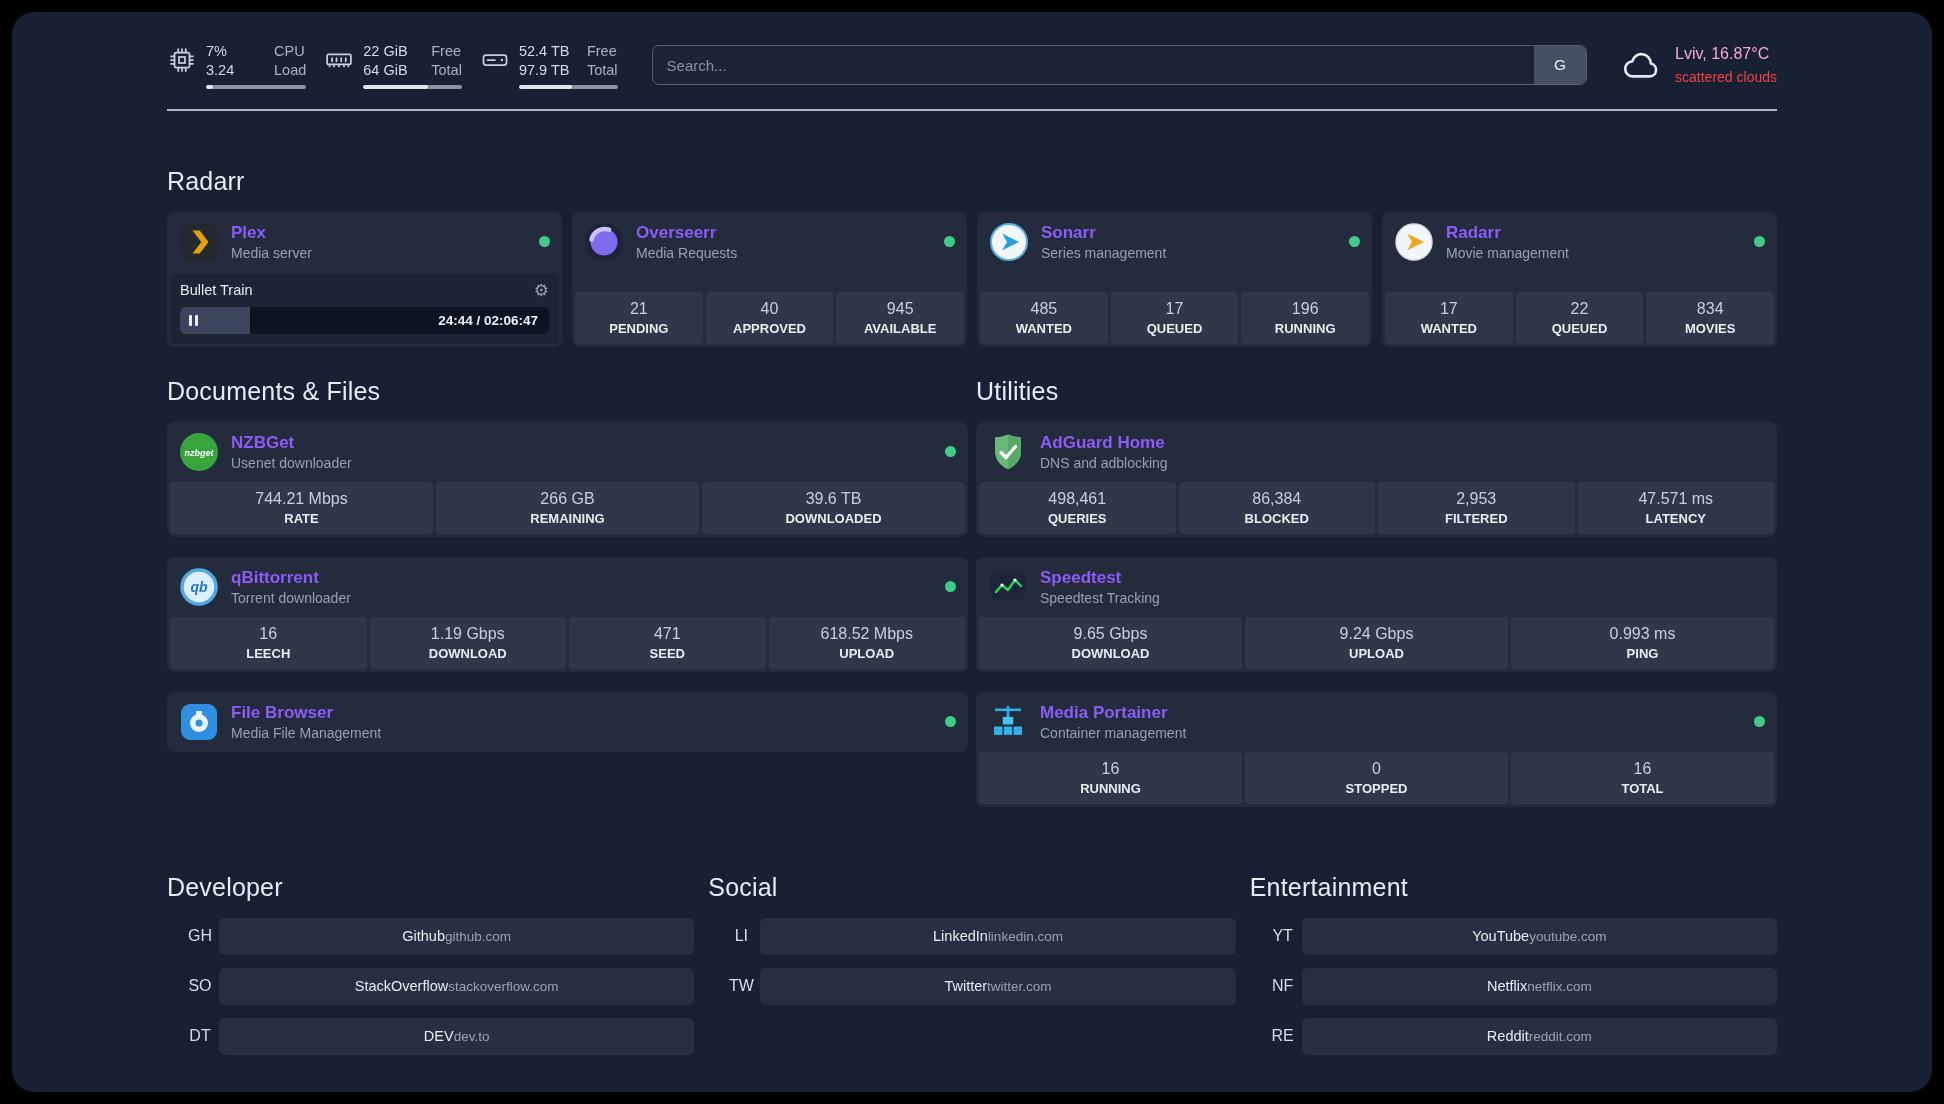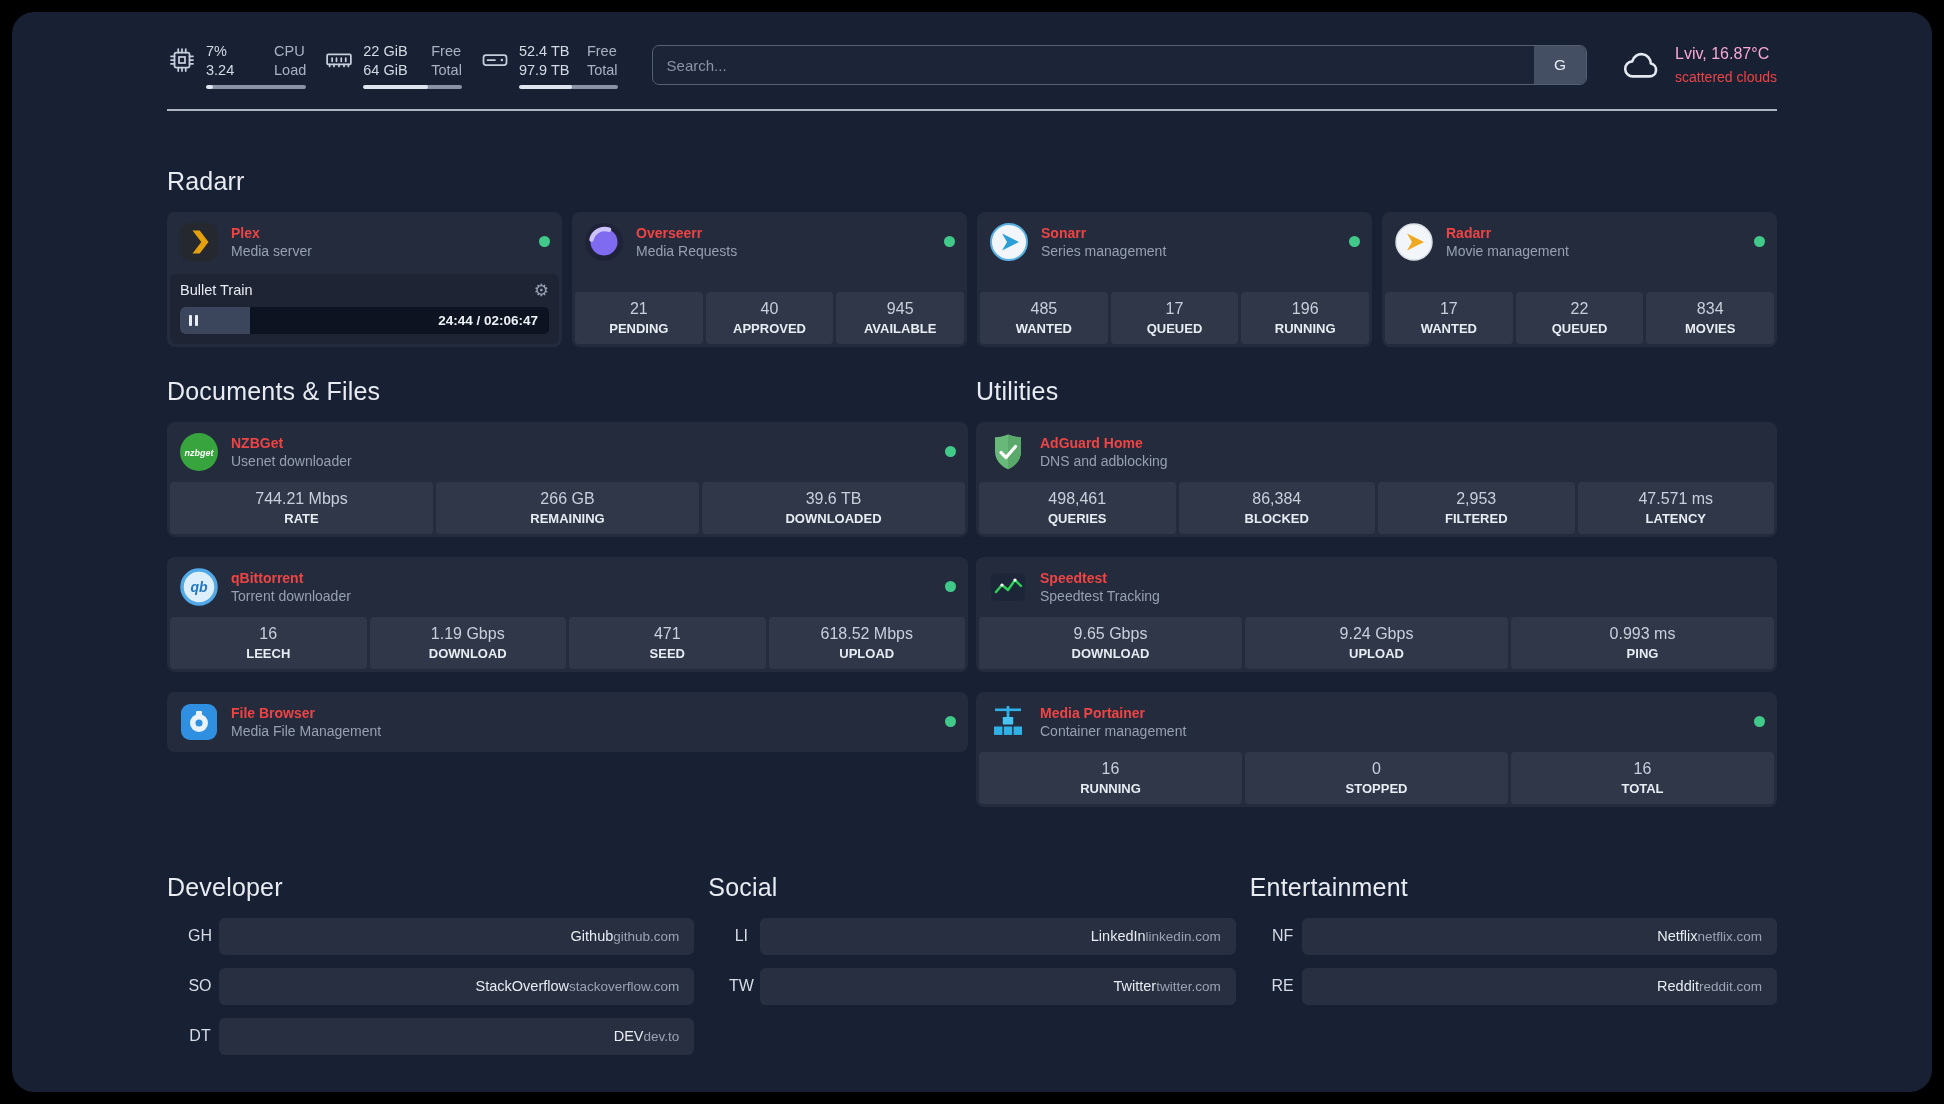--- a/index.html
+++ b/index.html
@@ -47,21 +47,21 @@
   .two-col    { display:grid; grid-template-columns:1fr 1fr; gap:8px; align-items:start; }
   .col-stack  { display:flex; flex-direction:column; gap:20px; }
   .books-grid { display:grid; grid-template-columns:repeat(3,1fr); gap:14px; align-items:start; }
 
   
   .card { background:rgba(255,255,255,0.05); border-radius:8px; display:flex; flex-direction:column;
           min-height:0; cursor:pointer; }
   .media-grid .card { min-height:130px; }
   .card-head { display:flex; align-items:center; gap:12px; padding:10px 12px; }
   .app-icon svg { width:40px; height:40px; display:block; }
-  .app-name { font-size:14px; font-weight:600; color:#ef4444; }
+  .app-name { font-size:17px; font-weight:600; color:#8b5cf6; }
   .app-sub  { font-size:14px; color:#97a0b0; margin-top:2px; }
   .dot { width:11px; height:11px; border-radius:50%; background:#41c98a; margin-left:auto; flex:0 0 auto; }
 
   .stats { display:flex; gap:3px; padding:0 3px 3px; margin-top:auto; }
   .stat  { flex:1; background:rgba(255,255,255,0.06); border-radius:4px; padding:8px 4px; text-align:center; }
   .stat-value { font-size:16px; color:#c9d0dc; white-space:nowrap; }
   .stat-label { font-size:13px; font-weight:700; color:#e8ecf3; margin-top:3px; white-space:nowrap; }
 
   
   .player { margin:2px 3px 3px; background:rgba(0,0,0,0.14); border-radius:6px; padding:8px 10px 10px; }
@@ -72,21 +72,21 @@
   .played { position:absolute; left:0; top:0; bottom:0; background:#3b455c; border-radius:5px 0 0 5px;
             display:flex; align-items:center; padding-left:9px; gap:3px; }
   .pbar { width:3px; height:11px; background:#e8ecf3; border-radius:1px; display:inline-block; }
   .ptime { position:absolute; right:11px; top:0; bottom:0; display:flex; align-items:center;
            font-size:13.5px; font-weight:700; color:#eef1f6; }
 
   
   .book-row { display:flex; align-items:center; margin-bottom:13px; }
   .book-abbr { width:52px; font-size:16px; color:#d7dce6; text-align:center; padding-left:14px; }
   .book-pill { flex:1; height:37px; background:rgba(255,255,255,0.07); border-radius:6px;
-               display:flex; align-items:center; justify-content:flex-end; padding:0 15px; cursor:pointer; }
+               display:flex; align-items:center; justify-content:center; padding:0 15px; cursor:pointer; }
   .book-name { font-size:14.5px; color:#e8ecf3; }
   .book-url  { font-size:13.5px; color:#9aa3b2; }
 </style>
 </head>
 <body>
 
 <div class="frame">
   <div class="content">
 
     <div class="topbar">
@@ -553,20 +553,27 @@
           <div class="book-pill">
             <span class="book-name">Twitter</span>
             <span class="book-url">twitter.com</span>
           </div>
         </div>
       </div>
 
       <div>
         <div class="group-title">Entertainment</div>
         <div class="book-row">
+          <span class="book-abbr">YT</span>
+          <div class="book-pill">
+            <span class="book-name">YouTube</span>
+            <span class="book-url">youtube.com</span>
+          </div>
+        </div>
+        <div class="book-row">
           <span class="book-abbr">NF</span>
           <div class="book-pill">
             <span class="book-name">Netflix</span>
             <span class="book-url">netflix.com</span>
           </div>
         </div>
         <div class="book-row">
           <span class="book-abbr">RE</span>
           <div class="book-pill">
             <span class="book-name">Reddit</span>

